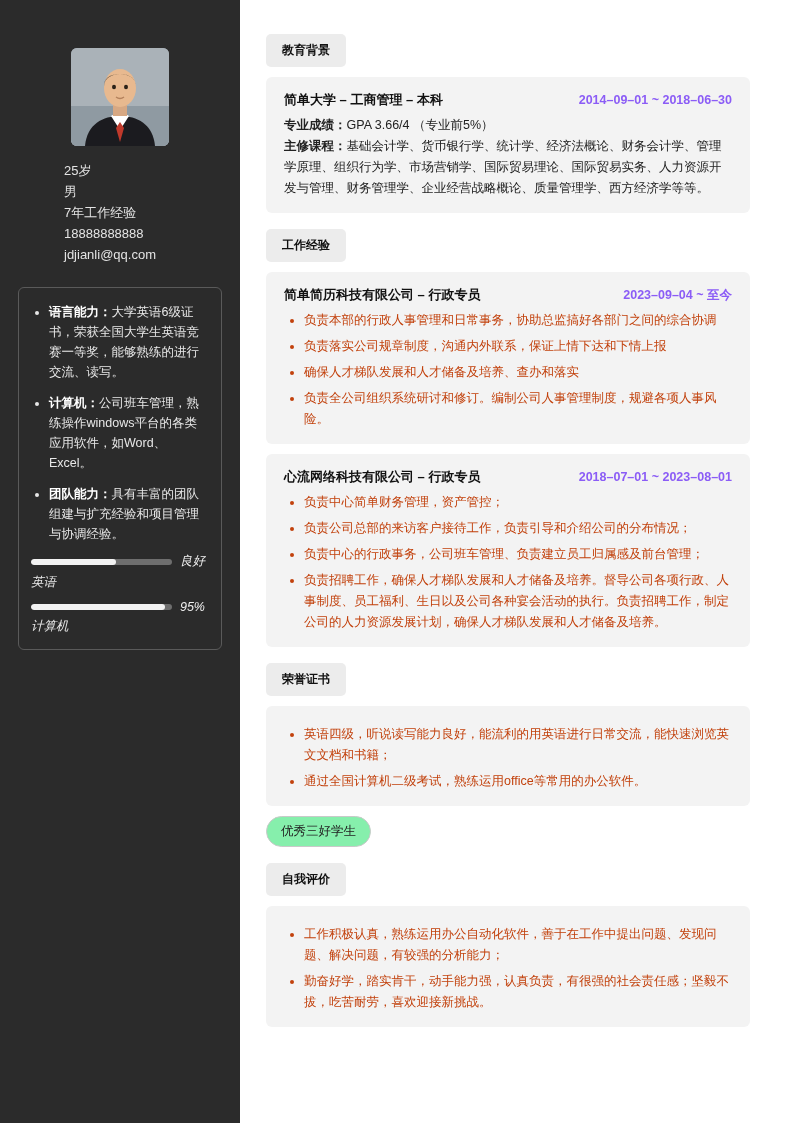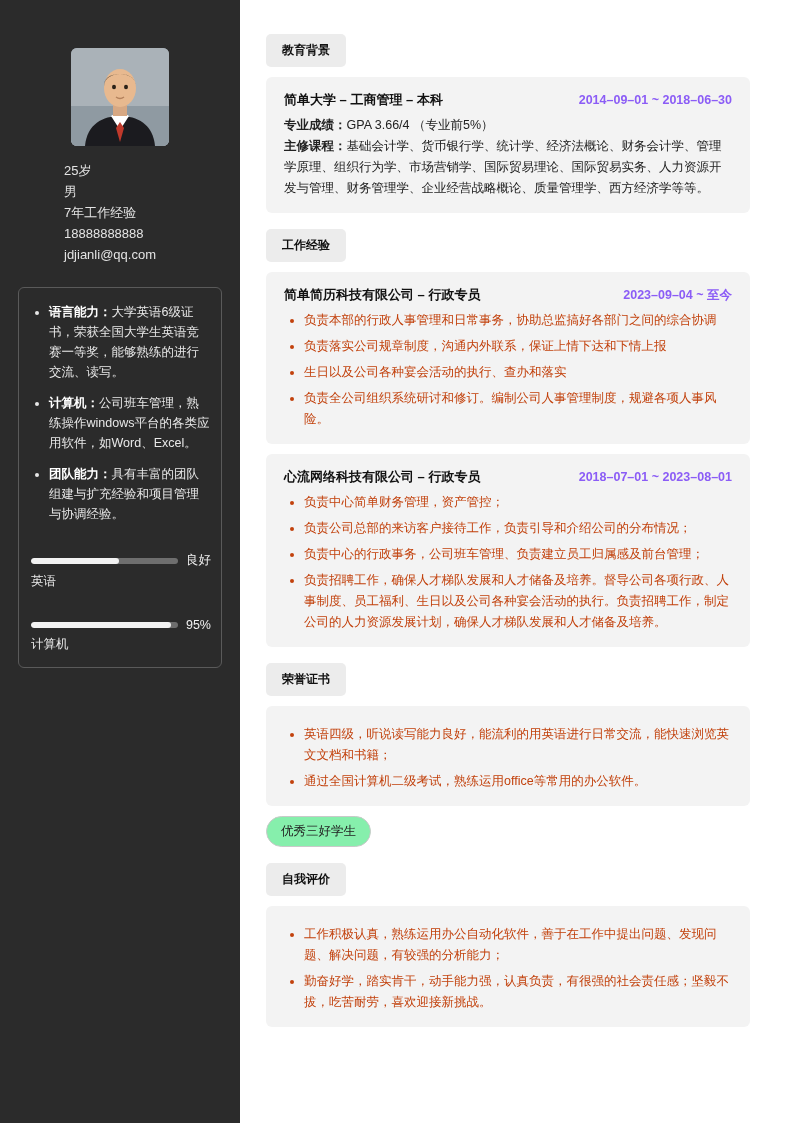--- a/index.html
+++ b/index.html
@@ -46,33 +46,33 @@
     line-height: 21px;
     font-size: 13px;
     color: #e3e3e3;
   }
   .basic-info div { white-space: nowrap; margin-left: 24px; }
 
   .skills-box {
     margin: 22px 18px 0 18px;
     border: 1px solid #5a5a5a;
     border-radius: 6px;
-    padding: 14px 10px 14px 12px;
+    padding: 14px 16px 14px 12px;
   }
   .skill-list { margin: 0; padding-left: 18px; }
   .skill-list li {
     margin-bottom: 11px;
     line-height: 20px;
     font-size: 12.5px;
     color: #e8e8e8;
   }
   .skill-list li:last-child { margin-bottom: 4px; }
   .skill-list b { font-weight: bold; color: #ffffff; }
 
-  .bar-row { margin-top: 28px; }
+  .bar-row { margin-top: 9px; font-style: italic; }
   .bar-line {
     display: flex;
     align-items: center;
     gap: 8px;
   }
   .bar-track {
     flex: 1;
     height: 6px;
     background: #6e6e6e;
     border-radius: 3px;
@@ -253,21 +253,21 @@
       <div class="section-title">工作经验</div>
 
       <div class="card">
         <div class="entry-head">
           <span>简单简历科技有限公司 – 行政专员</span>
           <span class="date">2023–09–04 ~ 至今</span>
         </div>
         <ul class="bullets">
           <li>负责本部的行政人事管理和日常事务，协助总监搞好各部门之间的综合协调</li>
           <li>负责落实公司规章制度，沟通内外联系，保证上情下达和下情上报</li>
-          <li>生日以及公司各种宴会活动的执行、查办和落实</li>
+          <li>确保人才梯队发展和人才储备及培养、查办和落实</li>
           <li>负责全公司组织系统研讨和修订。编制公司人事管理制度，规避各项人事风险。</li>
         </ul>
       </div>
 
       <div class="card">
         <div class="entry-head">
           <span>心流网络科技有限公司 – 行政专员</span>
           <span class="date">2018–07–01 ~ 2023–08–01</span>
         </div>
         <ul class="bullets">

